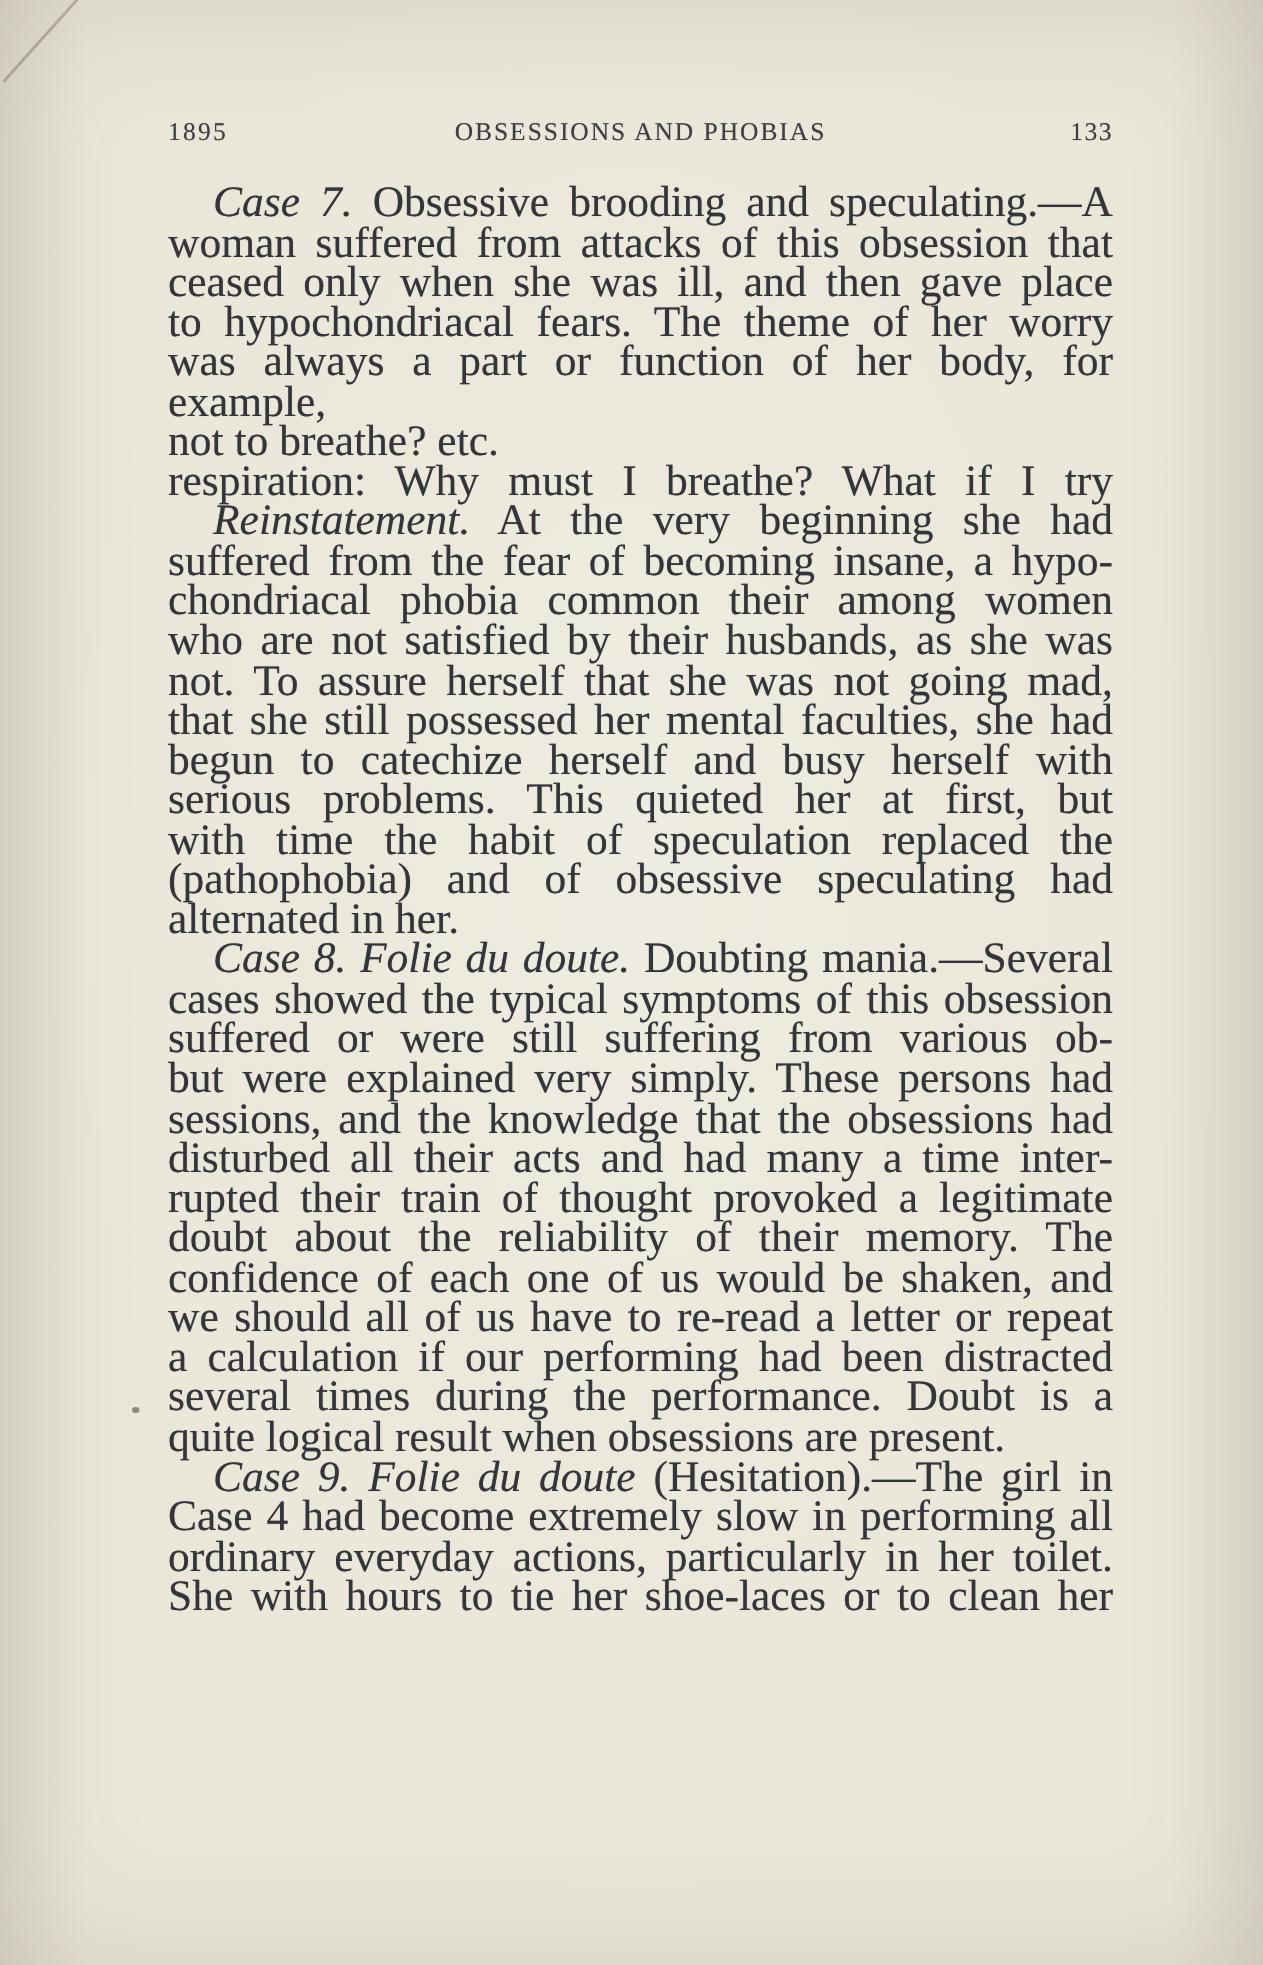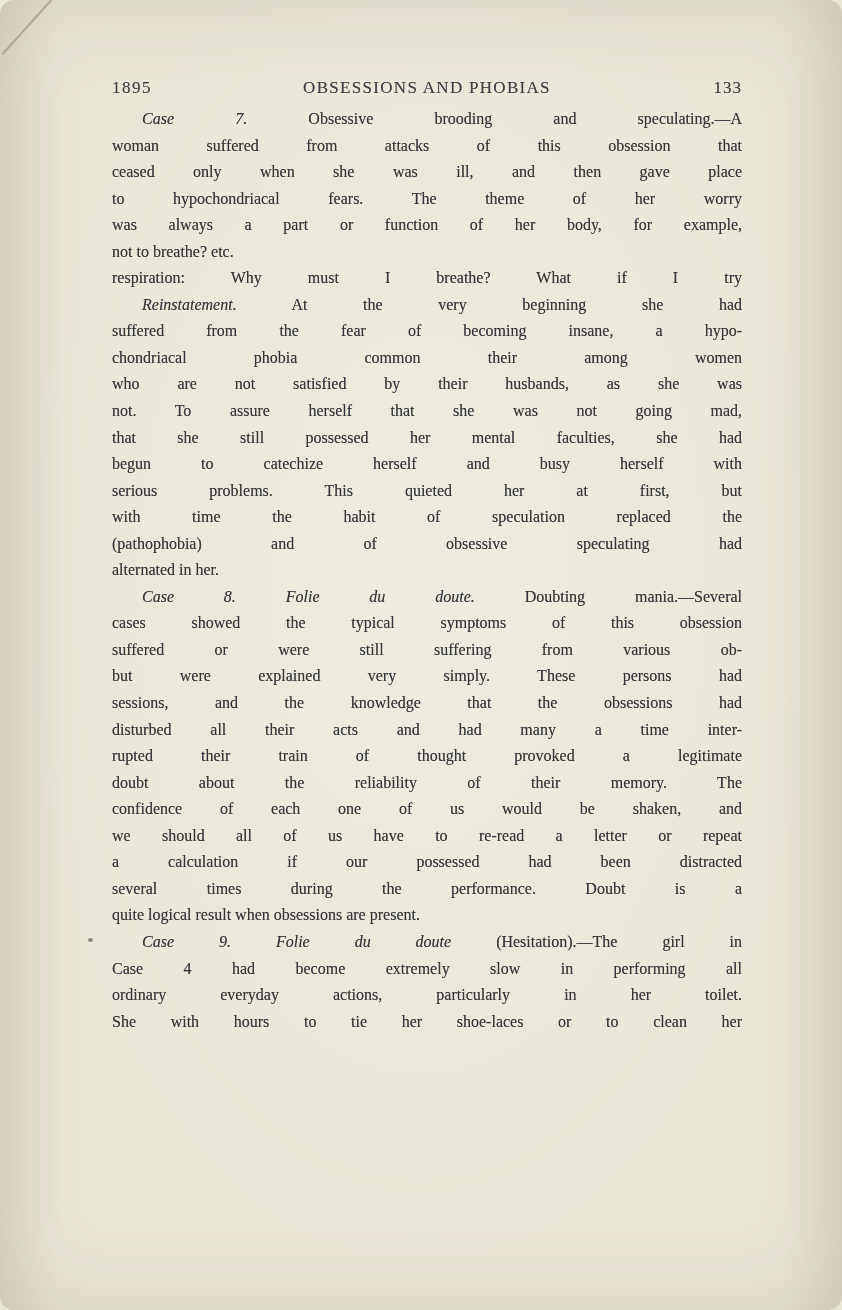--- a/index.html
+++ b/index.html
@@ -17,38 +17,37 @@
     position: relative;
     width: 842px;
     height: 1310px;
     box-sizing: border-box;
     padding: 78px 0 0 112px;
     background:
       radial-gradient(ellipse at 50% 45%, rgba(255,255,255,0.22), rgba(0,0,0,0) 70%),
       linear-gradient(90deg, rgba(120,110,88,0.10), rgba(0,0,0,0) 60px, rgba(0,0,0,0) 780px, rgba(120,110,88,0.10)),
       #eae6d8;
     box-shadow: inset 0 0 90px rgba(110,100,78,0.18);
-    border-radius: 14px;
   }
   .header {
     width: 630px;
     display: grid;
     grid-template-columns: 1fr auto 1fr;
     align-items: baseline;
     font-size: 17px;
     color: #3e3f45;
     text-shadow: 0 0 0.5px rgba(50,50,55,0.45);
   }
   .header .year   { justify-self: start; letter-spacing: 1.5px; }
   .header .title  { justify-self: center; letter-spacing: 1.3px; text-align: right; }
   .header .num    { justify-self: end; letter-spacing: 1px; }
   .page-body {
     width: 630px;
-    margin-top: 8px;
-    font-size: 16px;
+    margin-top: 24px;
+    font-size: 29px;
     color: #34353a;
     text-shadow: 0 0 0.5px rgba(45,45,52,0.5);
   }
   .para { margin: 0; }
   .line {
     line-height: 26.55px;
     text-align: justify;
     text-align-last: justify;
     white-space: normal;
   }
@@ -112,21 +111,21 @@
         <div class="line first"><span class="lead">Case 8. Folie du doute.</span> <span>Doubting mania.—Several</span></div>
         <div class="line">cases showed the typical symptoms of this obsession</div>
         <div class="line">suffered or were still suffering from various ob-</div>
         <div class="line">but were explained very simply. These persons had</div>
         <div class="line">sessions, and the knowledge that the obsessions had</div>
         <div class="line">disturbed all their acts and had many a time inter-</div>
         <div class="line">rupted their train of thought provoked a legitimate</div>
         <div class="line">doubt about the reliability of their memory. The</div>
         <div class="line">confidence of each one of us would be shaken, and</div>
         <div class="line">we should all of us have to re-read a letter or repeat</div>
-        <div class="line">a calculation if our possessed had been distracted</div>
+        <div class="line">a calculation if our performing had been distracted</div>
         <div class="line">several times during the performance. Doubt is a</div>
         <div class="line end">quite logical result when obsessions are present.</div>
       </div>
       <div class="para">
         <div class="line first"><span class="lead">Case 9. Folie du doute</span> <span>(Hesitation).—The girl in</span></div>
         <div class="line">Case 4 had become extremely slow in performing all</div>
         <div class="line">ordinary everyday actions, particularly in her toilet.</div>
         <div class="line">She with hours to tie her shoe-laces or to clean her</div>
       </div>
     </div>

